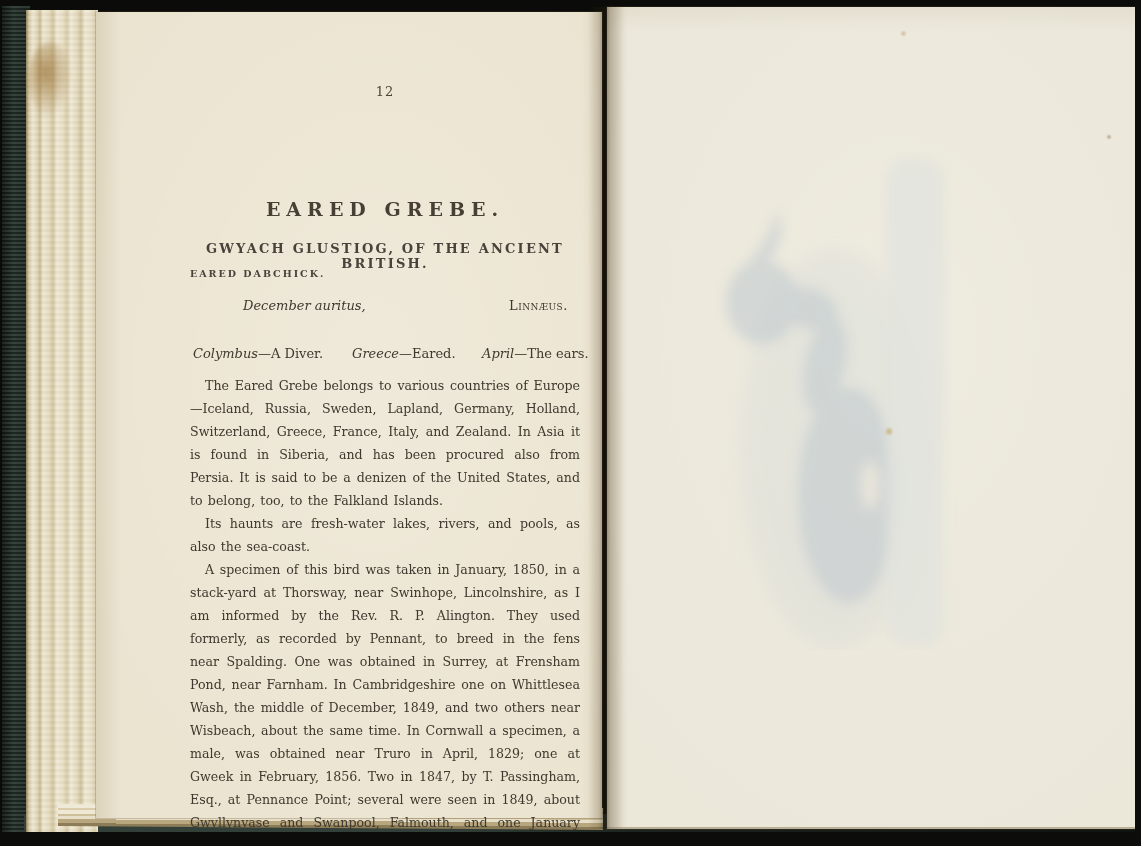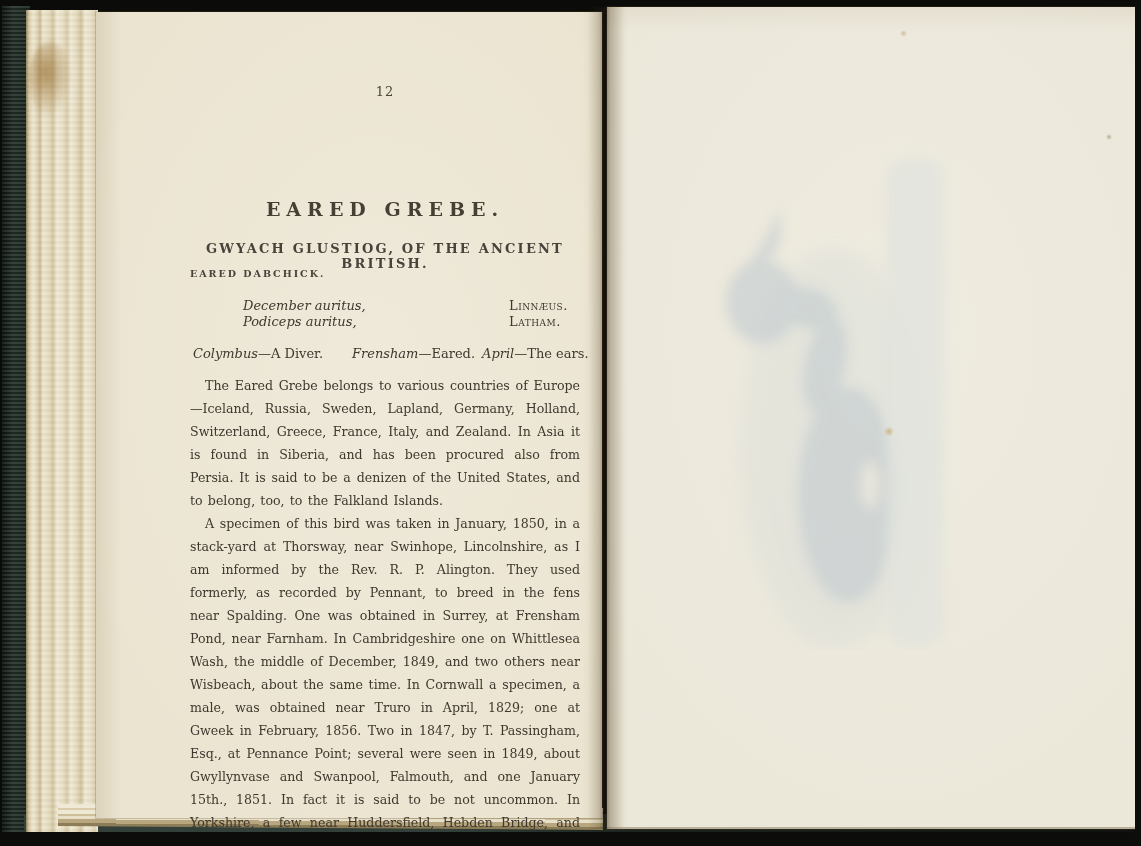--- a/index.html
+++ b/index.html
@@ -123,33 +123,30 @@
 <div class="abs page page-left">
   <div class="abs pagenum">12</div>
   <h1 class="abs title">EARED GREBE.</h1>
   <div class="abs subtitle">GWYACH GLUSTIOG, OF THE ANCIENT BRITISH.</div>
   <div class="abs secondary">EARED DABCHICK.</div>
 
   <div class="abs syn-row syn-1">
     <span class="sci ink">December auritus,</span>
     <span class="auth ink">Linnæus.</span>
   </div>
-  <div class="abs syn-row syn-2">
-    <span class="sci ink">Podiceps auritus,</span>
-    <span class="auth ink">Latham.</span>
-  </div>
 
   <div class="abs etym-row ink">
     <span class="e e-0"><i>Colymbus</i><span>—A Diver.</span></span>
-    <span class="e e-1"><i>Frensham</i><span>—Eared.</span></span>
+    <span class="e e-1"><i>Greece</i><span>—Eared.</span></span>
     <span class="e e-2"><i>April</i><span>—The ears.</span></span>
   </div>
 
   <div class="abs bodytext">
     <p>The Eared Grebe belongs to various countries of Europe—Iceland, Russia, Sweden, Lapland, Germany, Holland, Switzerland, Greece, France, Italy, and Zealand. In Asia it is found in Siberia, and has been procured also from Persia. It is said to be a denizen of the United States, and to belong, too, to the Falkland Islands.</p>
+    <p>Its haunts are fresh-water lakes, rivers, and pools, as also the sea-coast.</p>
     <p>A specimen of this bird was taken in January, 1850, in a stack-yard at Thorsway, near Swinhope, Lincolnshire, as I am informed by the Rev. R. P. Alington. They used formerly, as recorded by Pennant, to breed in the fens near Spalding. One was obtained in Surrey, at Frensham Pond, near Farnham. In Cambridgeshire one on Whittlesea Wash, the middle of December, 1849, and two others near Wisbeach, about the same time. In Cornwall a specimen, a male, was obtained near Truro in April, 1829; one at Gweek in February, 1856. Two in 1847, by T. Passingham, Esq., at Pennance Point; several were seen in 1849, about Gwyllynvase and Swanpool, Falmouth, and one January 15th., 1851. In fact it is said to be not uncommon. In Yorkshire, a few near Huddersfield, Hebden Bridge, and York.</p>
   </div>
 </div>
 
 <div class="abs page page-right">
   <svg class="abs ghost-svg" viewBox="0 0 260 500" xmlns="http://www.w3.org/2000/svg">
     <defs>
       <filter id="gb" x="-40%" y="-40%" width="180%" height="180%">
         <feGaussianBlur stdDeviation="6"></feGaussianBlur>
       </filter>

